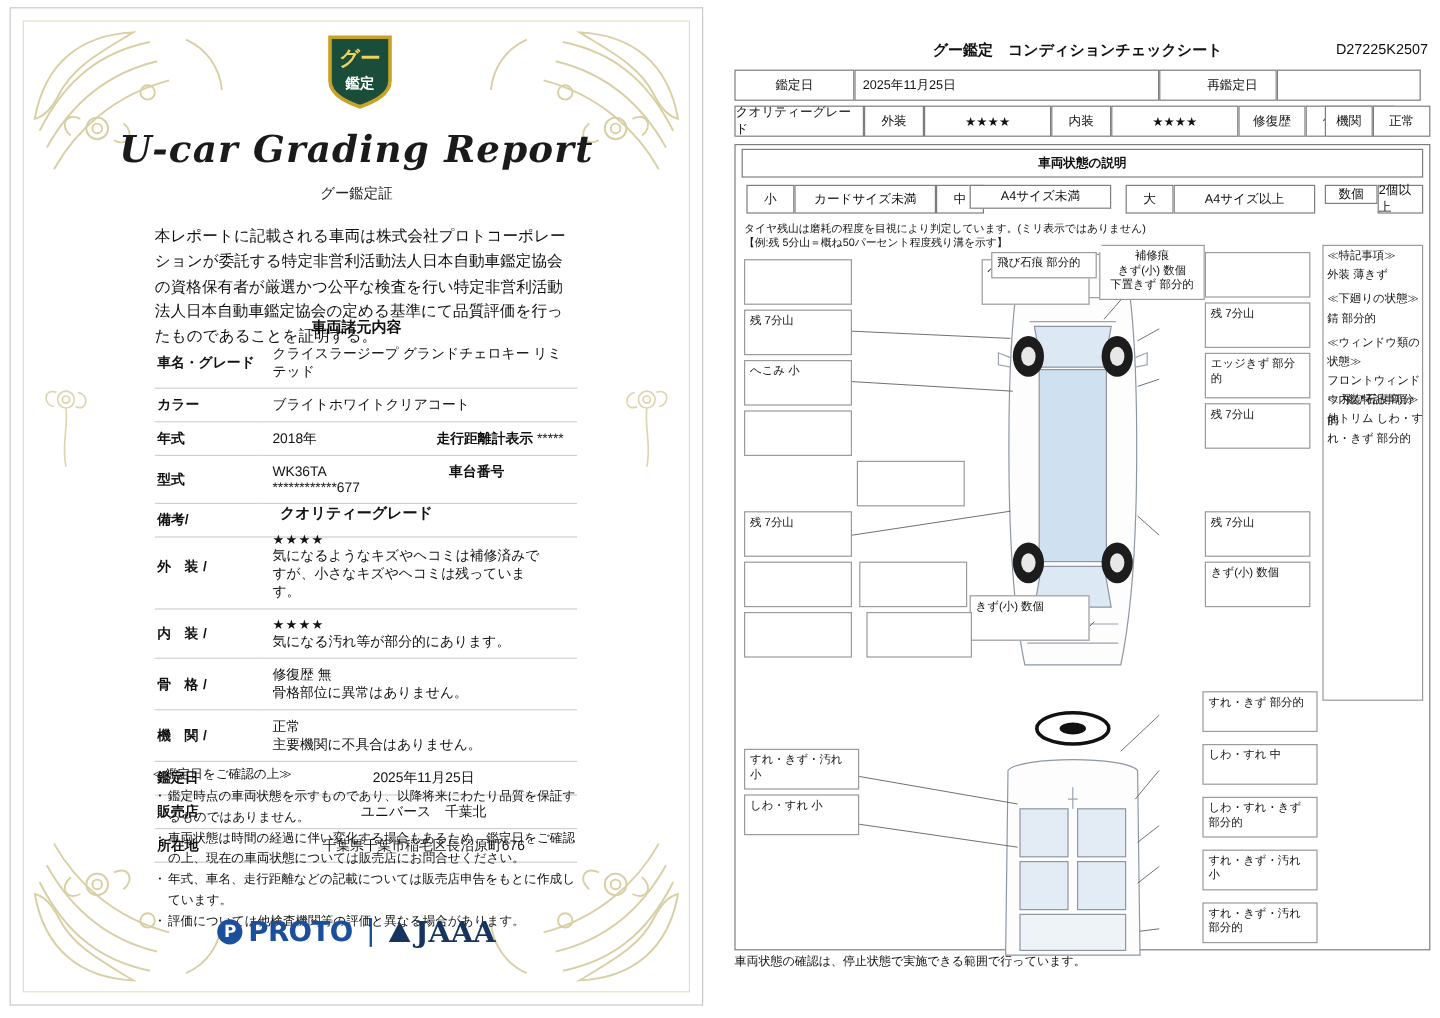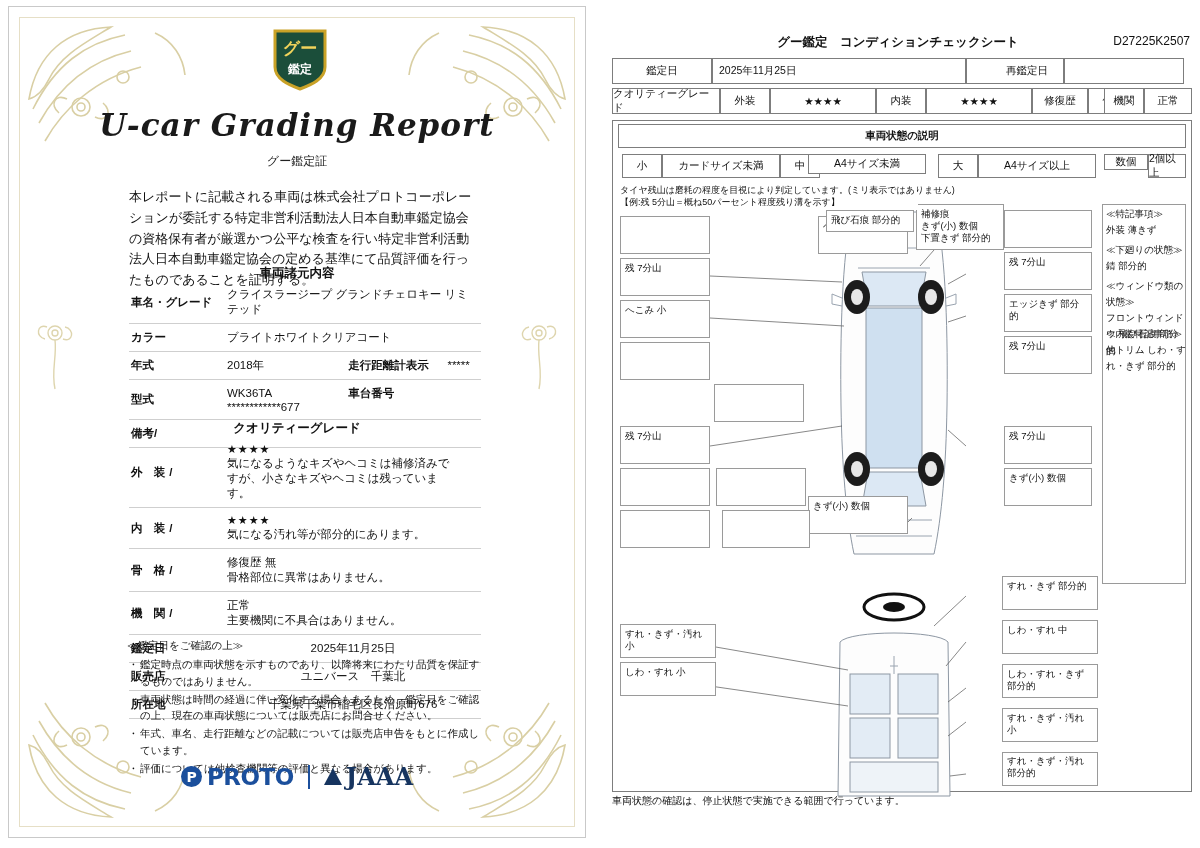--- a/index.html
+++ b/index.html
@@ -109,21 +109,21 @@
     white-space: nowrap;
   }
   .tbl td.lbl.sp {
     letter-spacing: 4px;
   }
   .tbl td.val { padding-left: 10px; }
   .stars {
     letter-spacing: 1px;
     font-size: 11px;
   }
-  .mid-lbl { display:inline-block; width: 96px; font-weight: bold; }
+  .mid-lbl { display:inline-block; width: 96px; font-weight: bold; text-align: right; }
   .center-val { text-align: center; }
 
   .notes {
     position: absolute;
     left: 118px;
     top: 630px;
     width: 360px;
     font-size: 10.5px;
     line-height: 1.55;
   }
@@ -601,21 +601,21 @@
     <div class="cell" style="left:16px;top:252px;width:90px;height:38px;">残 7分山</div>
     <div class="cell" style="left:16px;top:294px;width:90px;height:38px;">へこみ 小</div>
     <div class="cell" style="left:16px;top:336px;width:90px;height:38px;"></div>
     <div class="cell" style="left:16px;top:420px;width:90px;height:38px;">残 7分山</div>
     <div class="cell" style="left:16px;top:462px;width:90px;height:38px;"></div>
     <div class="cell" style="left:16px;top:504px;width:90px;height:38px;"></div>
 
     <div class="cell" style="left:110px;top:378px;width:90px;height:38px;"></div>
     <div class="cell" style="left:214px;top:210px;width:90px;height:38px;">へこみ 小</div>
     <div class="cell" style="left:222px;top:204px;width:88px;height:22px;">飛び石痕 部分的</div>
-    <div class="cell" style="left:312px;top:198px;width:88px;height:46px;white-space:pre-line;">補修痕
+    <div class="cell" style="left:312px;top:198px;width:88px;height:46px;white-space:pre-line;text-align:center;">補修痕
 きず(小) 数個
 下置きず 部分的</div>
 
     <div class="cell" style="left:306px;top:198px;width:0;height:0;border:none;"></div>
     <div class="cell" style="left:400px;top:204px;width:88px;height:38px;"></div>
     <div class="cell" style="left:400px;top:246px;width:88px;height:38px;">残 7分山</div>
     <div class="cell" style="left:400px;top:288px;width:88px;height:38px;">エッジきず 部分的</div>
     <div class="cell" style="left:400px;top:330px;width:88px;height:38px;">残 7分山</div>
     <div class="cell" style="left:400px;top:420px;width:88px;height:38px;">残 7分山</div>
     <div class="cell" style="left:400px;top:462px;width:88px;height:38px;">きず(小) 数個</div>
@@ -624,17 +624,17 @@
     <div class="cell" style="left:204px;top:490px;width:100px;height:38px;">きず(小) 数個</div>
     <div class="cell" style="left:118px;top:504px;width:88px;height:38px;"></div>
 
     <div class="cell" style="left:16px;top:618px;width:96px;height:34px;">すれ・きず・汚れ 小</div>
     <div class="cell" style="left:16px;top:656px;width:96px;height:34px;">しわ・すれ 小</div>
 
     <div class="cell" style="left:398px;top:570px;width:96px;height:34px;">すれ・きず 部分的</div>
     <div class="cell" style="left:398px;top:614px;width:96px;height:34px;">しわ・すれ 中</div>
     <div class="cell" style="left:398px;top:658px;width:96px;height:34px;">しわ・すれ・きず 部分的</div>
     <div class="cell" style="left:398px;top:702px;width:96px;height:34px;">すれ・きず・汚れ 小</div>
-    <div class="cell" style="left:398px;top:746px;width:96px;height:34px;font-family:Liberation Mono, monospace;">すれ・きず・汚れ 部分的</div>
+    <div class="cell" style="left:398px;top:746px;width:96px;height:34px;">すれ・きず・汚れ 部分的</div>
 
     <div class="bottom-note">車両状態の確認は、停止状態で実施できる範囲で行っています。</div>
   </div>
 </div>
 
 </body></html>

